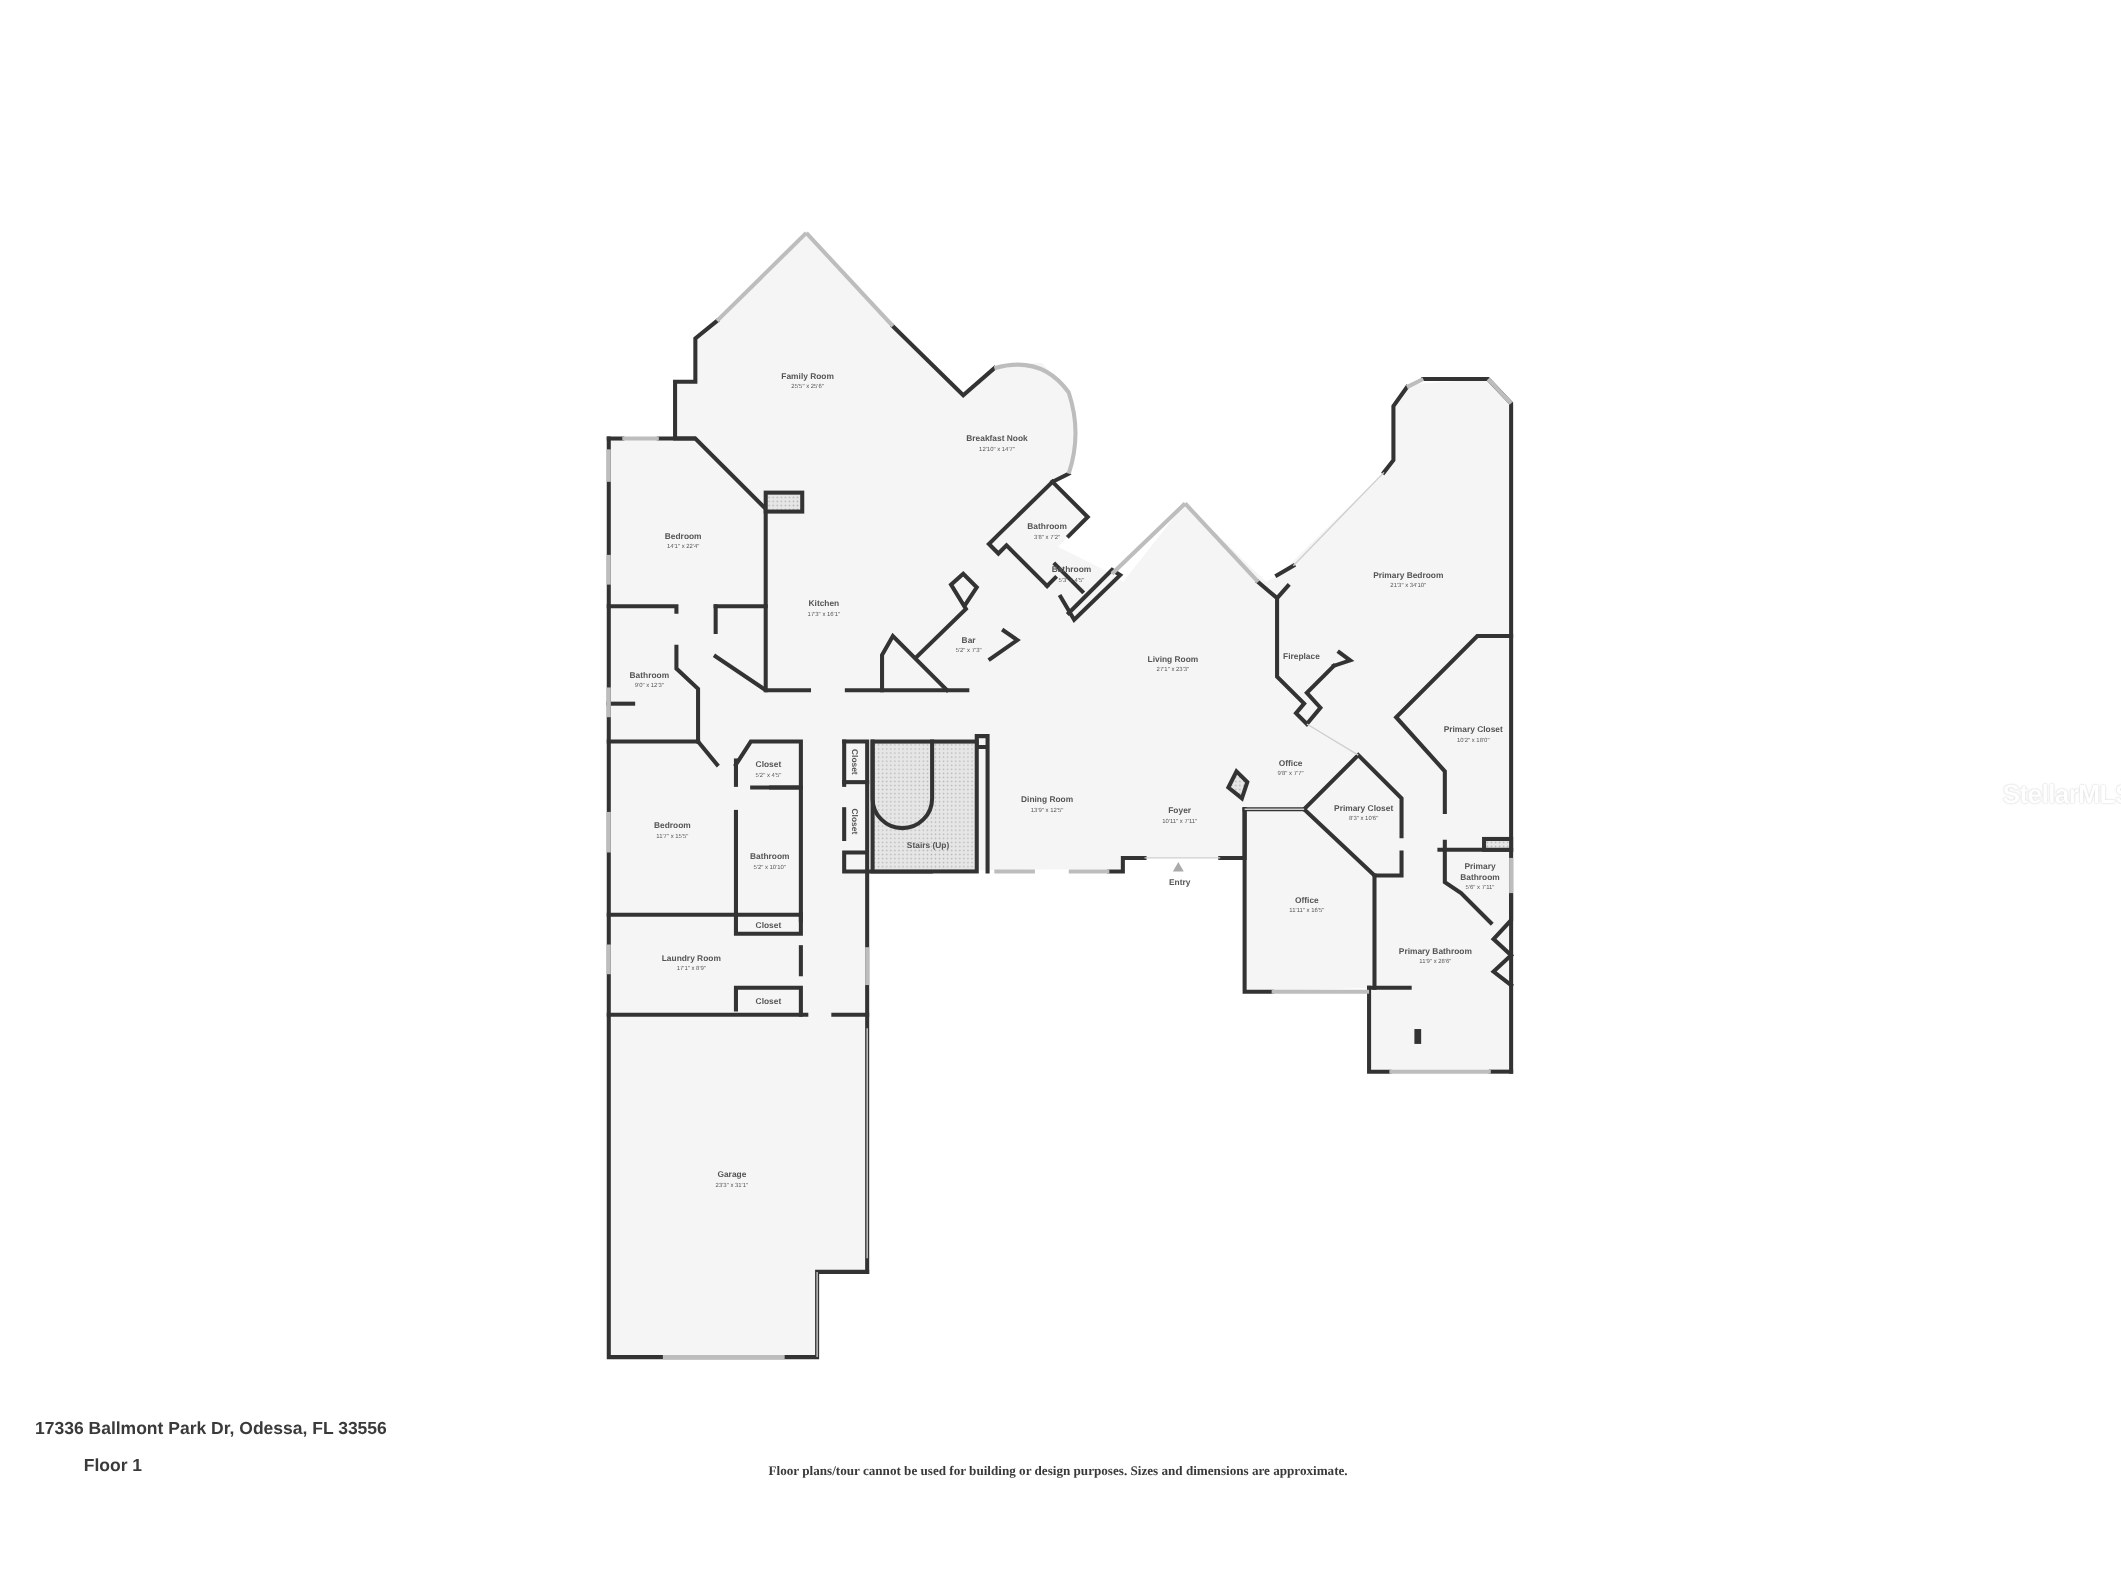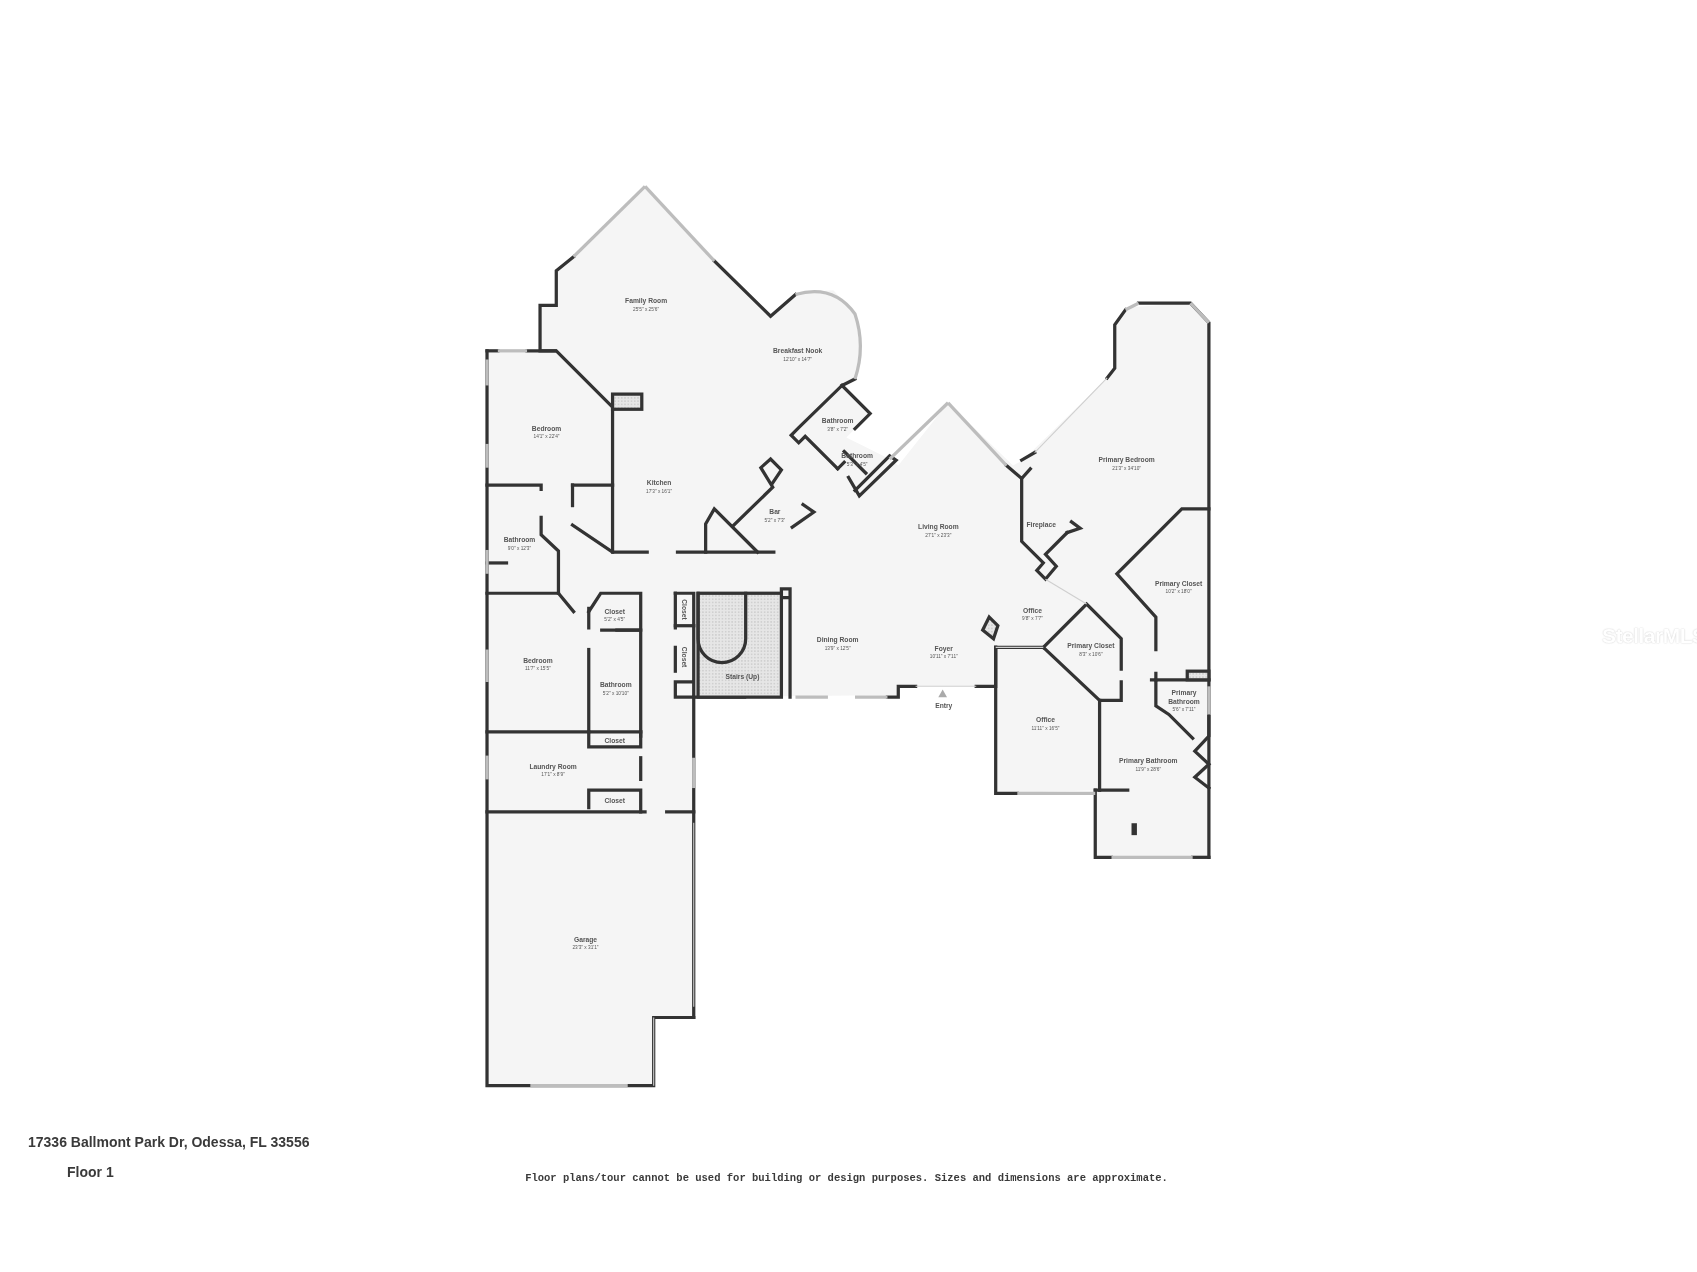--- a/index.html
+++ b/index.html
@@ -7,21 +7,21 @@
   #plan { position:absolute; left:0; top:0; width:1697px; height:1272px; }
   .floor { fill:#f5f5f5; stroke:none; }
   .wall { fill:none; stroke:#333333; stroke-width:3; stroke-linejoin:miter; stroke-linecap:square; }
   .win { fill:none; stroke:#bdbdbd; stroke-width:3; }
   .thin { fill:none; stroke:#cfcfcf; stroke-width:1; }
   .hatch { fill:url(#hatch); stroke:#333; stroke-width:3; }
   .rname { font-family:"Liberation Sans", sans-serif; font-size:6.2px; font-weight:bold; fill:#555555; text-anchor:middle; }
   .rdim { font-family:"Liberation Sans", sans-serif; font-size:4.4px; fill:#555555; text-anchor:middle; }
   .footer-address { position:absolute; left:28px; top:1134px; font-family:"Liberation Sans", sans-serif; font-weight:bold; font-size:14px; color:#3a3a3a;text-align:right; }
   .footer-floor { position:absolute; left:28px; top:1164px; font-family:"Liberation Sans", sans-serif; font-weight:bold; font-size:14px; color:#3a3a3a;margin-left:39px; }
-  .footer-disclaimer { position:absolute; left:0; width:1697px; top:1172px; text-align:center; font-family:Liberation Mono, monospace; font-weight:bold; font-size:10.5px; color:#3a3a3a; padding-left:0; }
+  .footer-disclaimer { position:absolute; left:0; width:1697px; top:1172px; text-align:center; font-family:Liberation Serif, serif; font-weight:bold; font-size:10.5px; color:#3a3a3a; padding-left:0; }
   .footer-disclaimer span { position:relative; left:-2px; }
   .watermark { position:absolute; left:1602px; top:624px; font-family:"Liberation Sans", sans-serif; font-size:21px; font-weight:bold; color:#ffffff; letter-spacing:-0.5px; text-shadow:0 0 1px #cfcfcf, 0 0 2px #d9d9d9; opacity:0.9; }
 </style>
 </head>
 <body>
 
 <svg id="plan" viewBox="0 0 1568 1175" xmlns="http://www.w3.org/2000/svg">
   <defs>
     <pattern id="hatch" width="3" height="3" patternUnits="userSpaceOnUse">
       <rect width="3" height="3" fill="#e6e6e6"></rect>

